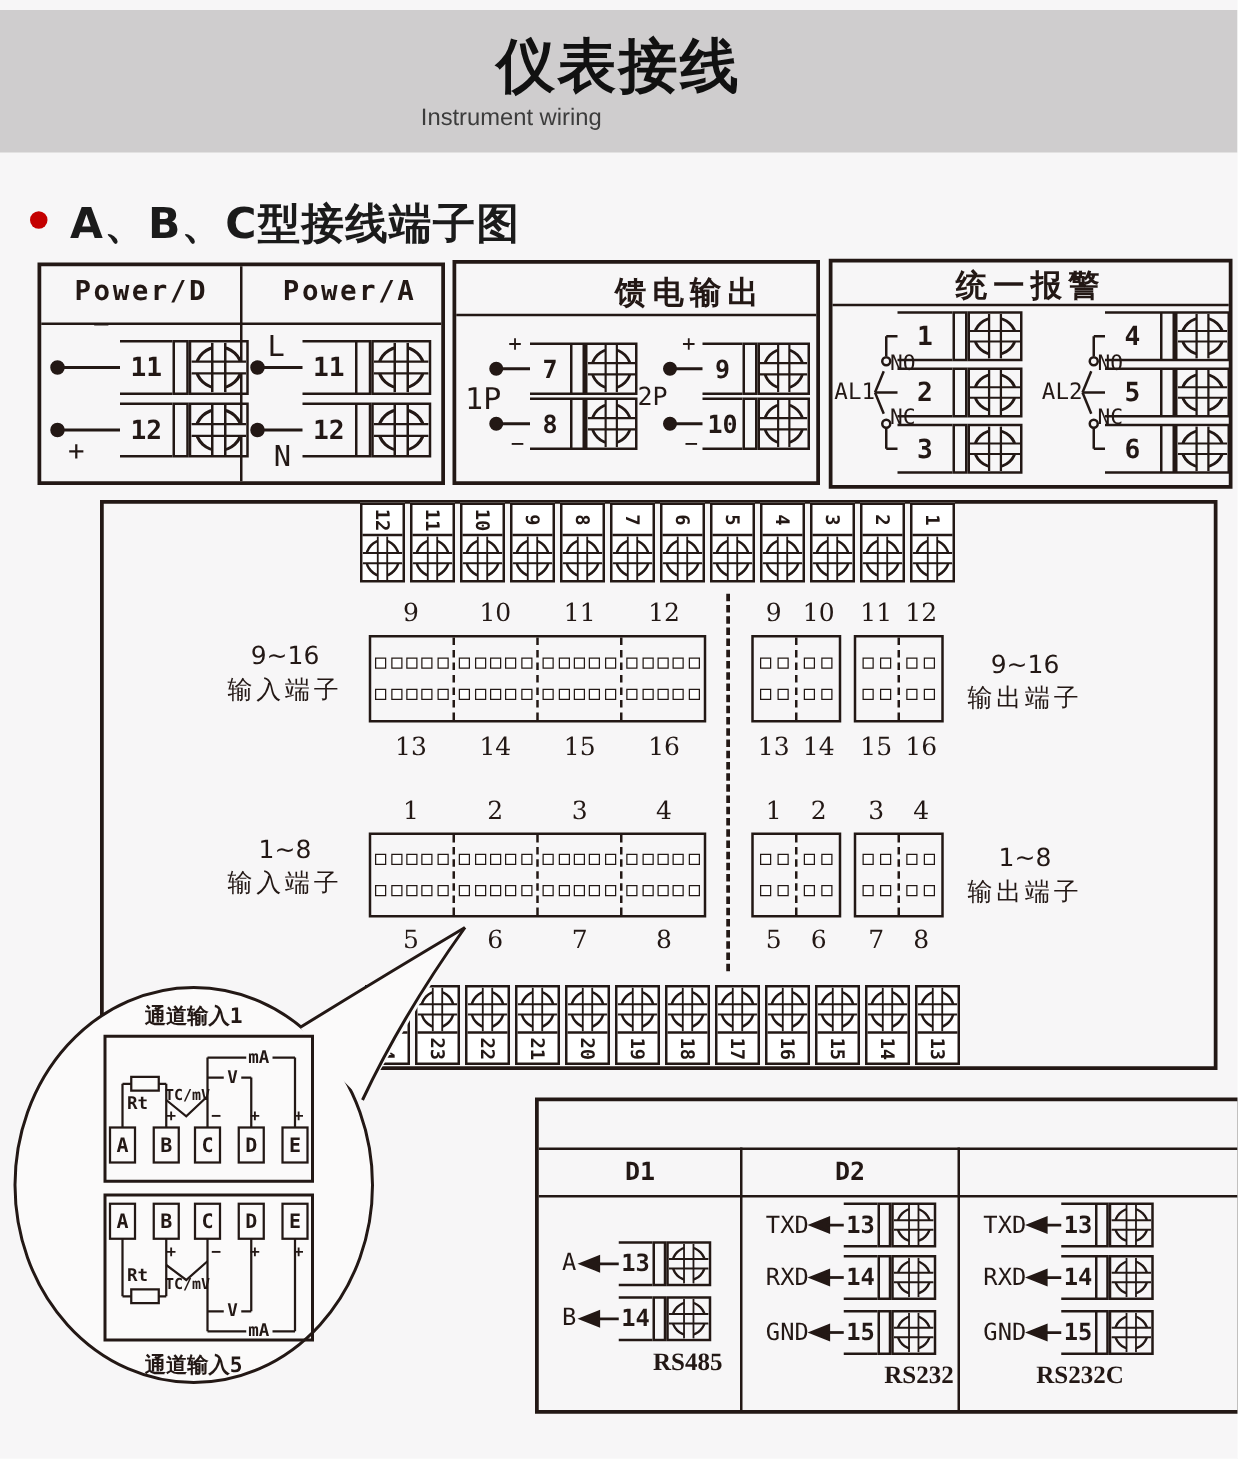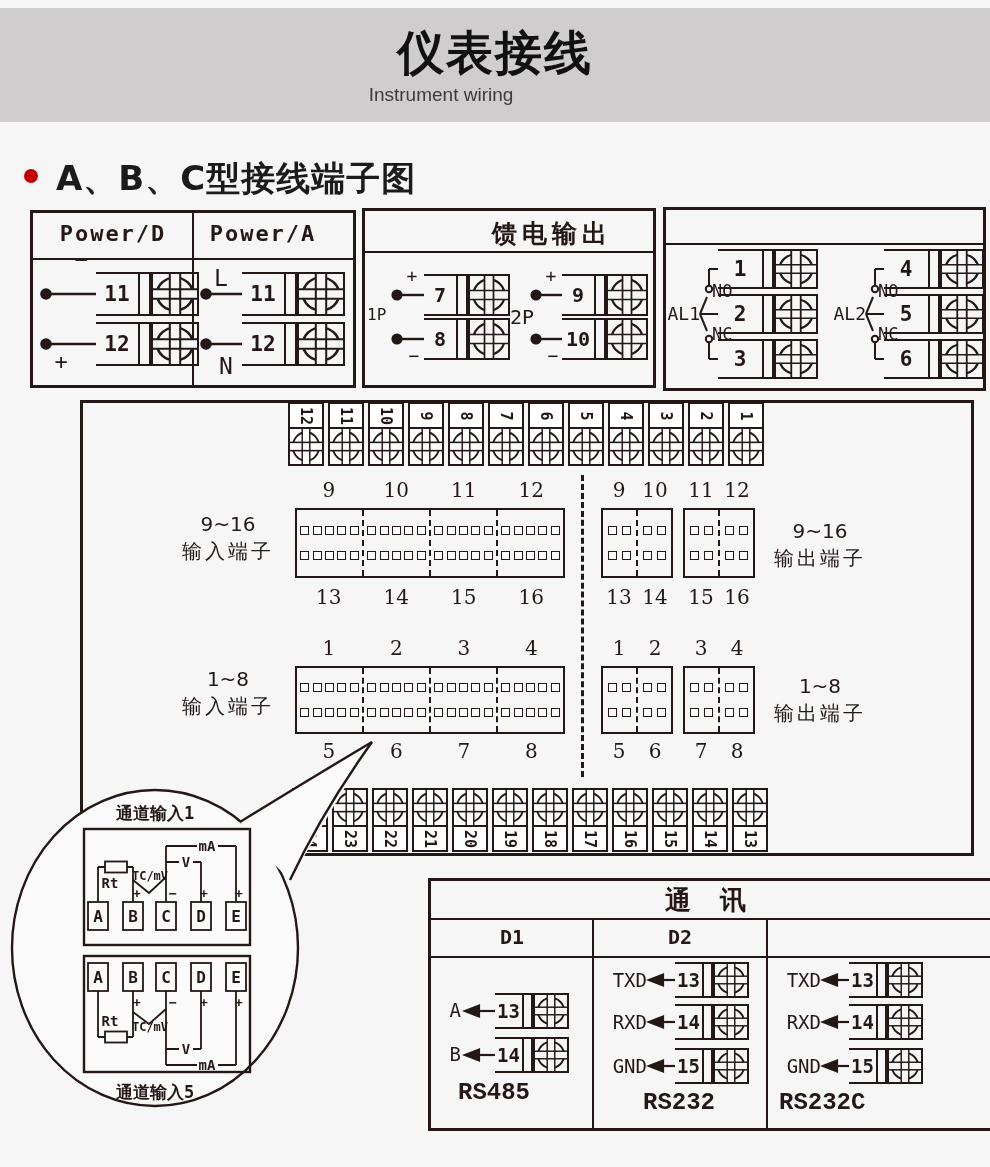--- a/index.html
+++ b/index.html
@@ -5,21 +5,21 @@
   html,body{margin:0;padding:0;}
   body{width:990px;height:1167px;position:relative;background:#fff;
        font-family:"DejaVu Sans",sans-serif;color:#231815;overflow:hidden;}
   .abs{position:absolute;}
   .mono{font-family:"DejaVu Sans Mono",monospace;}
   
   #page-bg{left:0;top:0;width:990px;height:1167px;background:#f7f6f7;}
   
   #band{left:0;top:8px;width:990px;height:114px;background:#cfcdce;}
   #title{left:0;top:22px;width:990px;text-align:center;font-size:47px;font-weight:700;color:#111;letter-spacing:2px;}
-  #subtitle{left:0;top:84px;width:818px;text-align:center;font-size:19px;color:#3c3c3c;font-family:"Liberation Sans",sans-serif;margin-left:32px;}
+  #subtitle{left:0;top:84px;width:818px;text-align:center;font-size:19px;color:#3c3c3c;font-family:"Liberation Sans",sans-serif;}
   
   #bullet{left:24px;top:169px;width:14px;height:14px;border-radius:50%;background:#c40000;}
   #heading{left:56px;top:156px;font-size:34px;font-weight:600;color:#1b1b1b;letter-spacing:1px;}
   
   .panel{position:absolute;border:3px solid #231815;background:#f7f6f7;}
   .hline{position:absolute;left:0;right:0;border-top:2.4px solid #231815;}
   .vline{position:absolute;top:0;bottom:0;border-left:2.4px solid #231815;}
   .boxtitle{position:absolute;width:100%;text-align:center;font-weight:600;}
   
   .hterm{position:absolute;display:flex;align-items:stretch;}
@@ -56,22 +56,22 @@
   .numrow span{flex:1;text-align:center;}
   .slabel{position:absolute;width:160px;text-align:center;font-size:20px;line-height:27px;}
   .slabel .cjk{letter-spacing:3px;}
   .vsep{position:absolute;border-left:3px dashed #231815;}
   
   #balloon{left:6px;top:728px;width:384px;height:400px;pointer-events:none;}
   .btxt{position:absolute;transform:translate(-50%,-50%);white-space:nowrap;
         font-family:"DejaVu Sans Mono",monospace;font-weight:bold;}
   
   .sig{position:absolute;text-align:right;font-size:19px;font-family:"DejaVu Sans Mono",monospace;}
-  .rslbl{position:absolute;width:120px;text-align:left;font-size:24px;font-weight:600;
-         font-family:Liberation Mono, monospace;}
+  .rslbl{position:absolute;width:120px;text-align:right;font-size:20px;font-weight:600;
+         font-family:Liberation Serif, serif;}
 </style>
 </head>
 <body>
 
 <svg width="0" height="0" style="position:absolute">
   <symbol id="screw" viewBox="0 0 44 44" preserveAspectRatio="none">
     <circle cx="22" cy="22" r="18" fill="none" stroke="#231815" stroke-width="2.6"></circle>
     <rect x="0" y="16.8" width="44" height="10.4" fill="var(--cell-bg,#f7f6f7)"></rect>
     <rect x="16.8" y="0" width="10.4" height="44" fill="var(--cell-bg,#f7f6f7)"></rect>
     <g stroke="#231815" stroke-width="2">
@@ -87,21 +87,21 @@
 <div id="band" class="abs"></div>
 <div id="title" class="abs">仪表接线</div>
 <div id="subtitle" class="abs">Instrument wiring</div>
 <div id="bullet" class="abs"></div>
 <div id="heading" class="abs">A、B、C型接线端子图</div>
 
 <div class="panel" style="left:30px;top:210px;width:320px;height:172px;">
   <div class="hline" style="top:45px;"></div>
   <div class="vline" style="left:159px;"></div>
   <div class="boxtitle mono" style="top:8px;left:0;width:160px;font-size:22px;letter-spacing:2px;">Power/D</div>
-  <div class="boxtitle mono" style="top:8px;left:160px;width:140px;font-size:22px;letter-spacing:2px;">Power/A</div>
+  <div class="boxtitle mono" style="top:8px;left:160px;width:140px;font-size:22px;letter-spacing:2px;text-align:right;">Power/A</div>
   <svg class="wireart" width="320" height="172">
     <g stroke="#231815" stroke-width="2.4" fill="#231815">
       <circle cx="13" cy="81" r="4.6"></circle>
         <line x1="13" y1="81" x2="63" y2="81"></line>
       <circle cx="13" cy="131" r="4.6"></circle>
         <line x1="13" y1="131" x2="63" y2="131"></line>
       <circle cx="173" cy="81" r="4.6"></circle>
         <line x1="173" y1="81" x2="209" y2="81"></line>
       <circle cx="173" cy="131" r="4.6"></circle>
         <line x1="173" y1="131" x2="209" y2="131"></line>
@@ -157,21 +157,21 @@
       <circle cx="32" cy="84" r="4.4"></circle>
         <line x1="32" y1="84" x2="59" y2="84"></line>
       <circle cx="32" cy="128" r="4.4"></circle>
         <line x1="32" y1="128" x2="59" y2="128"></line>
       <circle cx="171" cy="84" r="4.4"></circle>
         <line x1="171" y1="84" x2="197" y2="84"></line>
       <circle cx="171" cy="128" r="4.4"></circle>
         <line x1="171" y1="128" x2="197" y2="128"></line>
     </g>
   </svg>
-  <div class="lbl" style="left:2px;top:94px;width:34px;text-align:left;font-size:16px;">1P</div>
+  <div class="lbl" style="left:2px;top:94px;width:34px;text-align:right;font-size:24px;">1P</div>
   <div class="lbl" style="left:38px;top:54px;width:18px;text-align:center;font-size:18px;">+</div>
   <div class="lbl" style="left:40px;top:134px;width:18px;text-align:center;font-size:18px;">−</div>
   <div class="lbl" style="left:140px;top:94px;width:34px;text-align:center;font-size:20px;">2P</div>
   <div class="lbl" style="left:177px;top:54px;width:18px;text-align:center;font-size:18px;">+</div>
   <div class="lbl" style="left:179px;top:134px;width:18px;text-align:center;font-size:18px;">−</div>
   <div class="hterm t-md" style="left:59px;top:63px;">
     <div class="tnum">7</div>
       <div class="tsep"></div>
       <div class="tscrew">
         <svg viewBox="0 0 44 44" preserveAspectRatio="none">
@@ -203,20 +203,21 @@
       <div class="tscrew">
         <svg viewBox="0 0 44 44" preserveAspectRatio="none">
           <use href="#screw"></use>
         </svg>
       </div>
   </div>
 </div>
 
 <div class="panel" style="left:663px;top:207px;width:317px;height:178px;">
   <div class="hline" style="top:33px;"></div>
+  <div class="boxtitle" style="top:2px;font-size:25px;letter-spacing:5px;">统一报警</div>
   <svg class="wireart" width="317" height="178">
     <g stroke="#231815" stroke-width="2" fill="none">
       <path d="M52,59 H43 M43,59 V75"></path>
         <circle cx="43" cy="79" r="3.2" fill="#f7f6f7"></circle>
       <path d="M34,104 L41,87"></path>
         <path d="M34,104 H52"></path>
       <circle cx="43" cy="129" r="3.2" fill="#f7f6f7"></circle>
         <path d="M34,104 L41,121"></path>
       <path d="M43,132 V149 M43,149 H52"></path>
       <path d="M218,59 H209 M209,59 V75"></path>
@@ -898,21 +899,20 @@
   <div class="btxt" style="left:167px;top:274px;font-size:13px;">−</div>
   <div class="btxt" style="left:198px;top:274px;font-size:13px;">+</div>
   <div class="btxt" style="left:233px;top:274px;font-size:13px;">+</div>
 </div>
 
 <div class="panel" style="left:428px;top:878px;width:559px;height:247px;">
   <div class="hline" style="top:37px;"></div>
   <div class="hline" style="top:75px;"></div>
   <div class="vline" style="left:161px;top:37px;bottom:0;"></div>
   <div class="vline" style="left:335px;top:37px;bottom:0;"></div>
-  <div class="boxtitle" style="top:2px;font-size:26px;letter-spacing:10px;">通 讯</div>
   <div class="boxtitle mono" style="top:44px;left:0;width:162px;font-size:20px;font-weight:600;">D1</div>
   <div class="boxtitle mono" style="top:44px;left:162px;width:174px;font-size:20px;font-weight:600;">D2</div>
   <svg class="wireart" width="559" height="247">
     <g stroke="#231815" stroke-width="2.2" fill="#231815">
       <polygon points="34,130 48,124.5 48,135.5"></polygon>
         <line x1="46" y1="130" x2="64" y2="130"></line>
       <polygon points="34,174 48,168.5 48,179.5"></polygon>
         <line x1="46" y1="174" x2="64" y2="174"></line>
       <polygon points="218,99 232,93.5 232,104.5"></polygon>
         <line x1="230" y1="99" x2="244" y2="99"></line>

